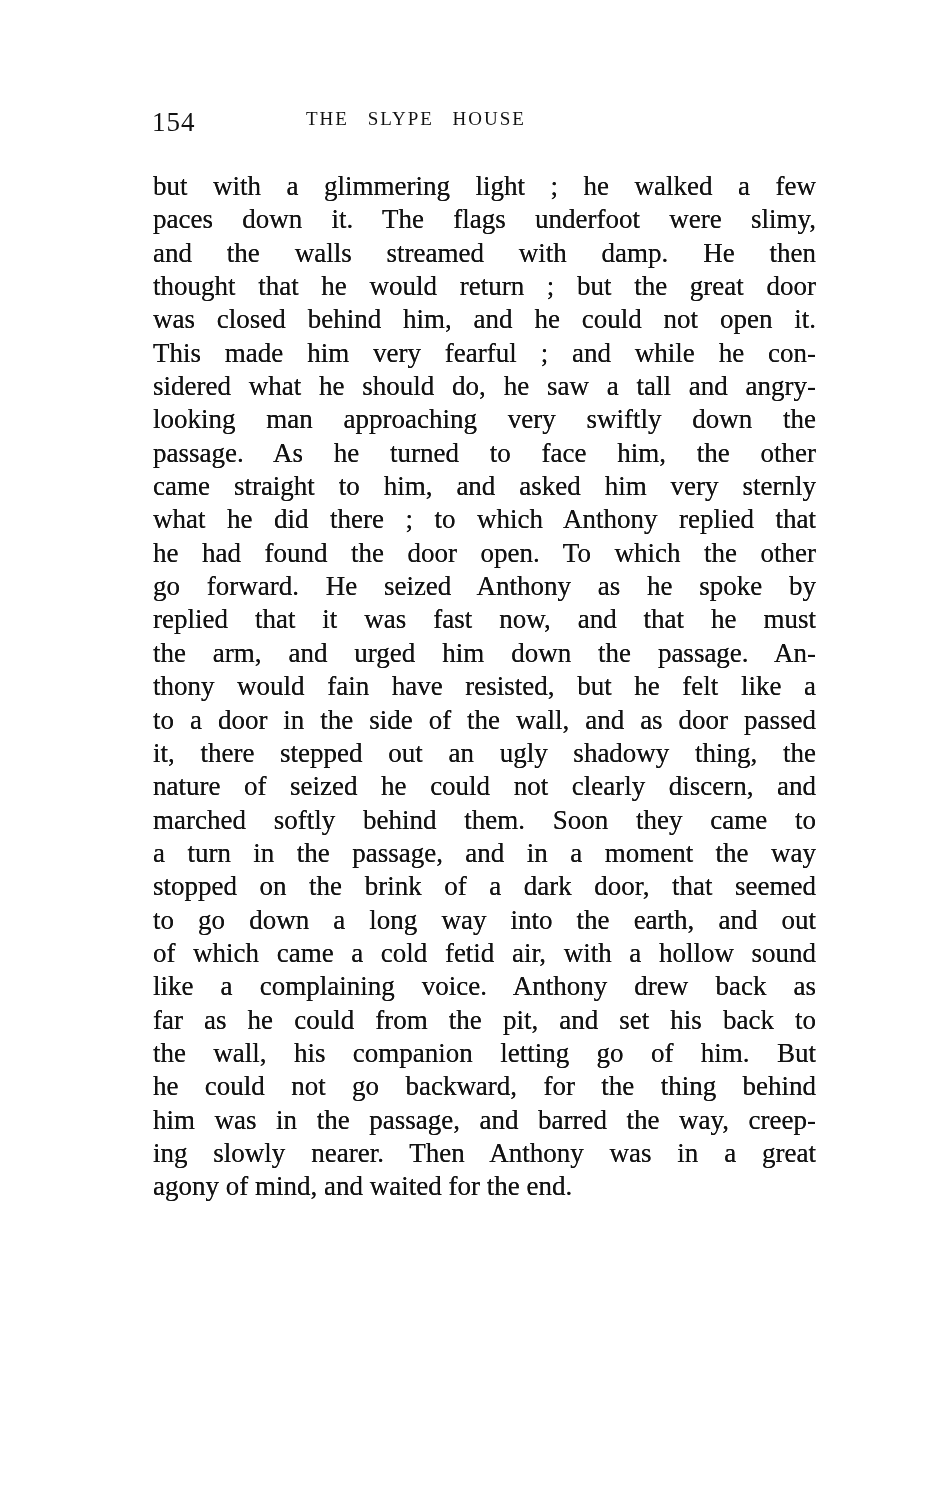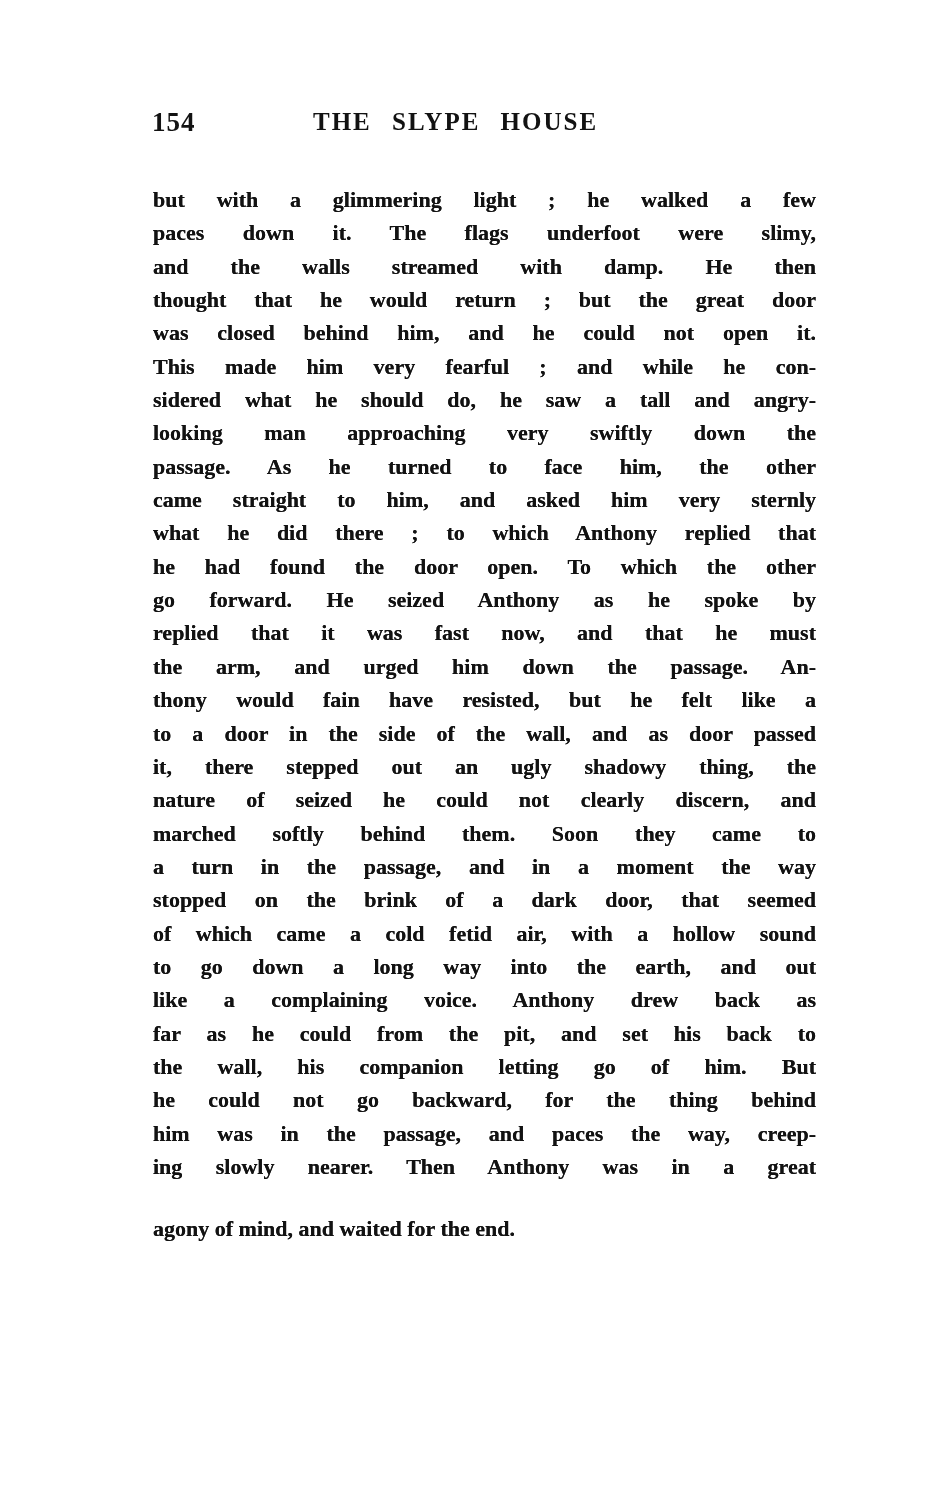--- a/index.html
+++ b/index.html
@@ -8,59 +8,57 @@
     background: #ffffff;
   }
   .page {
     position: relative;
     width: 951px;
     height: 1267px;
     background: #ffffff;
     color: #121212;
     font-family: "Liberation Serif", "DejaVu Serif", serif;
     overflow: hidden;
-    font-weight: bold;
   }
   .page-number {
     position: absolute;
     left: 152px;
     top: 109px;
     font-size: 27px;
     line-height: 1;
     letter-spacing: 1px;
   }
   .running-title {
     position: absolute;
-    left: 313px;
+    left: 306px;
     top: 109px;
-    font-size: 25px;
+    font-size: 19px;
     line-height: 1;
     letter-spacing: 2px;
     word-spacing: 12px;
   }
   .body-text {
     position: absolute;
     left: 153px;
-    top: 183px;
+    top: 170px;
     width: 663px;
-    font-size: 22px;
+    font-size: 27px;
     line-height: 33.35px;
     
     text-shadow: 0 0 0.5px rgba(10,10,10,0.85);
   }
   .line {
     text-align: justify;
     text-align-last: justify;
     white-space: normal;
     height: 33.35px;
     overflow: visible;
   }
   .line--last {
     text-align-last: left;
-    margin-top: 29px;
   }
 </style>
 </head>
 <body>
 
 <div class="page">
   <div class="page-number">154</div>
   <div class="running-title">THE SLYPE HOUSE</div>
 
   <div class="body-text">
@@ -79,23 +77,23 @@
     <div class="line">go forward.  He seized Anthony as he spoke by</div>
     <div class="line">replied that it was fast now, and that he must</div>
     <div class="line">the arm, and urged him down the passage.  An-</div>
     <div class="line">thony would fain have resisted, but he felt like a</div>
     <div class="line">to a door in the side of the wall, and as door passed</div>
     <div class="line">it, there stepped out an ugly shadowy thing, the</div>
     <div class="line">nature of seized he could not clearly discern, and</div>
     <div class="line">marched softly behind them.  Soon they came to</div>
     <div class="line">a turn in the passage, and in a moment the way</div>
     <div class="line">stopped on the brink of a dark door, that seemed</div>
+    <div class="line">to go down a long way into the earth, and out</div>
     <div class="line">of which came a cold fetid air, with a hollow sound</div>
-    <div class="line">to go down a long way into the earth, and out</div>
     <div class="line">like a complaining voice.  Anthony drew back as</div>
     <div class="line">far as he could from the pit, and set his back to</div>
     <div class="line">the wall, his companion letting go of him.  But</div>
     <div class="line">he could not go backward, for the thing behind</div>
-    <div class="line">him was in the passage, and paces the way, creep-</div>
+    <div class="line">him was in the passage, and barred the way, creep-</div>
     <div class="line">ing slowly nearer.  Then Anthony was in a great</div>
     <div class="line line--last">agony of mind, and waited for the end.</div>
   </div>
 </div>
 
 </body></html>

